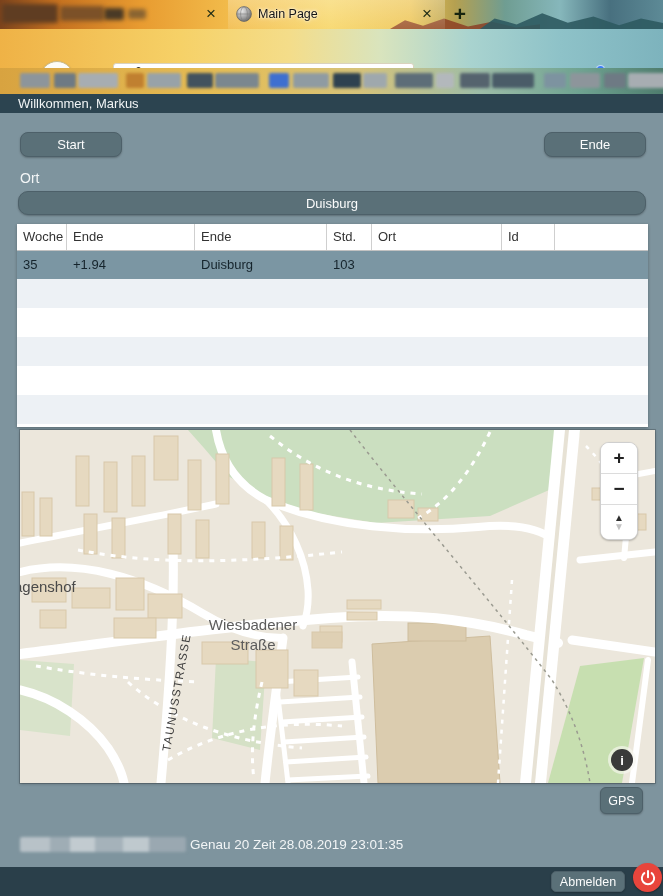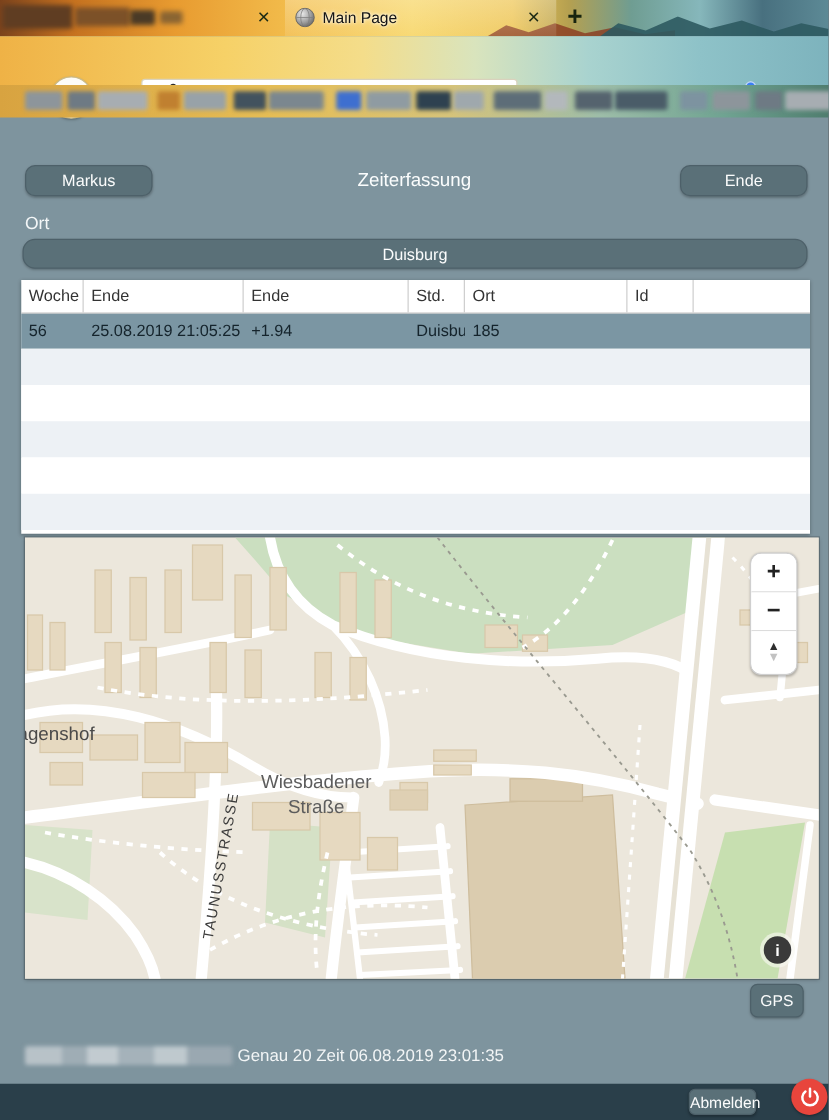--- a/index.html
+++ b/index.html
@@ -92,21 +92,21 @@
     font-size:13px;font-weight:bold;display:flex;align-items:center;justify-content:center;}
 
   .osm-link{position:absolute;left:20px;top:790px;font-size:14px;color:#2525d0;text-decoration:underline;}
   .btn-gps{position:absolute;left:600px;top:787px;width:43px;height:27px;border-radius:6px;font-size:12.5px;}
 
   .status-cens{position:absolute;left:20px;top:837px;width:166px;height:15px;border-radius:2px;filter:blur(1.5px);
     background:linear-gradient(90deg,#b8c2c8 0 18%,#9fadb5 18% 30%,#c2cbd0 30% 45%,#a5b2ba 45% 62%,#bfc9ce 62% 78%,#9aa8b1 78% 100%);}
   .status-text{position:absolute;left:190px;top:837px;font-size:13.5px;color:#f2f5f6;}
 
   .footer{position:absolute;left:0;top:867px;width:663px;height:29px;background:#2a3f4a;}
-  .btn-abmelden{position:absolute;left:551px;top:871px;width:54px;height:21px;border-radius:5px;font-size:12.5px;}
+  .btn-abmelden{position:absolute;left:551px;top:871px;width:74px;height:21px;border-radius:5px;font-size:12.5px;}
   .power{position:absolute;left:633px;top:863px;width:29px;height:29px;border-radius:50%;
     background:#e8453c;border:none;box-shadow:0 1px 2px rgba(0,0,0,.35);padding:0;
     display:flex;align-items:center;justify-content:center;}
 </style>
 </head>
 <body>
 
 <div class="screen">
 
   <div class="tabbar">
@@ -240,44 +240,45 @@
         <div class="px" style="left: 436px; width: 18px; background: rgb(179, 184, 188);"></div>
         <div class="px" style="left: 460px; width: 30px; background: rgb(85, 99, 110);"></div>
         <div class="px" style="left: 492px; width: 42px; background: rgb(74, 92, 104);"></div>
         <div class="px" style="left: 544px; width: 22px; background: rgb(125, 147, 160);"></div>
         <div class="px" style="left: 570px; width: 30px; background: rgb(141, 149, 155);"></div>
         <div class="px" style="left: 604px; width: 22px; background: rgb(110, 122, 132);"></div>
         <div class="px" style="left: 628px; width: 40px; background: rgb(167, 173, 178);"></div>
       </div>
     </div>
 
-
-  <button class="btn btn-anfang">Markus</button>
-  <div class="page-title">Zeiterfassung</div>
+  <div class="welcome">
+    <span>Willkommen, Markus</span>
+  </div>
+
+  <button class="btn btn-anfang">Start</button>
   <button class="btn btn-ende">Ende</button>
 
   <div class="ort-label">Ort</div>
   <button class="btn btn-duisburg">Duisburg</button>
 
   <div class="ttable">
     <div class="trow thead">
       <div class="tcell">Woche</div>
       <div class="tcell">Ende</div>
       <div class="tcell">Ende</div>
       <div class="tcell">Std.</div>
       <div class="tcell">Ort</div>
       <div class="tcell">Id</div>
       <div class="tcell"></div>
     </div>
     <div class="trow tdata">
-      <div class="tcell">56</div>
-      <div class="tcell">25.08.2019 21:05:25</div>
+      <div class="tcell">35</div>
       <div class="tcell">+1.94</div>
       <div class="tcell">Duisburg</div>
-      <div class="tcell">185</div>
+      <div class="tcell">103</div>
       <div class="tcell"></div>
     </div>
     <div class="erow g"></div>
     <div class="erow w"></div>
     <div class="erow g"></div>
     <div class="erow w"></div>
     <div class="erow g"></div>
   </div>
 
   <div class="map">
@@ -383,21 +384,21 @@
       </div>
     </div>
     <div class="mapinfo">
       <div class="inner">i</div>
     </div>
   </div>
 
   <button class="btn btn-gps">GPS</button>
 
   <div class="status-cens"></div>
-  <div class="status-text">Genau 20 Zeit 06.08.2019 23:01:35</div>
+  <div class="status-text">Genau 20 Zeit 28.08.2019 23:01:35</div>
 
   <div class="footer"></div>
   <button class="btn btn-abmelden">Abmelden</button>
   <button class="power">
     <svg viewBox="0 0 24 24" width="20" height="20" stroke="#ffffff" fill="none" stroke-width="2.4" stroke-linecap="round">
       <path d="M12 3.5 v7.5"></path>
       <path d="M7.6 6.2 A7.4 7.4 0 1 0 16.4 6.2"></path>
     </svg>
   </button>
 

